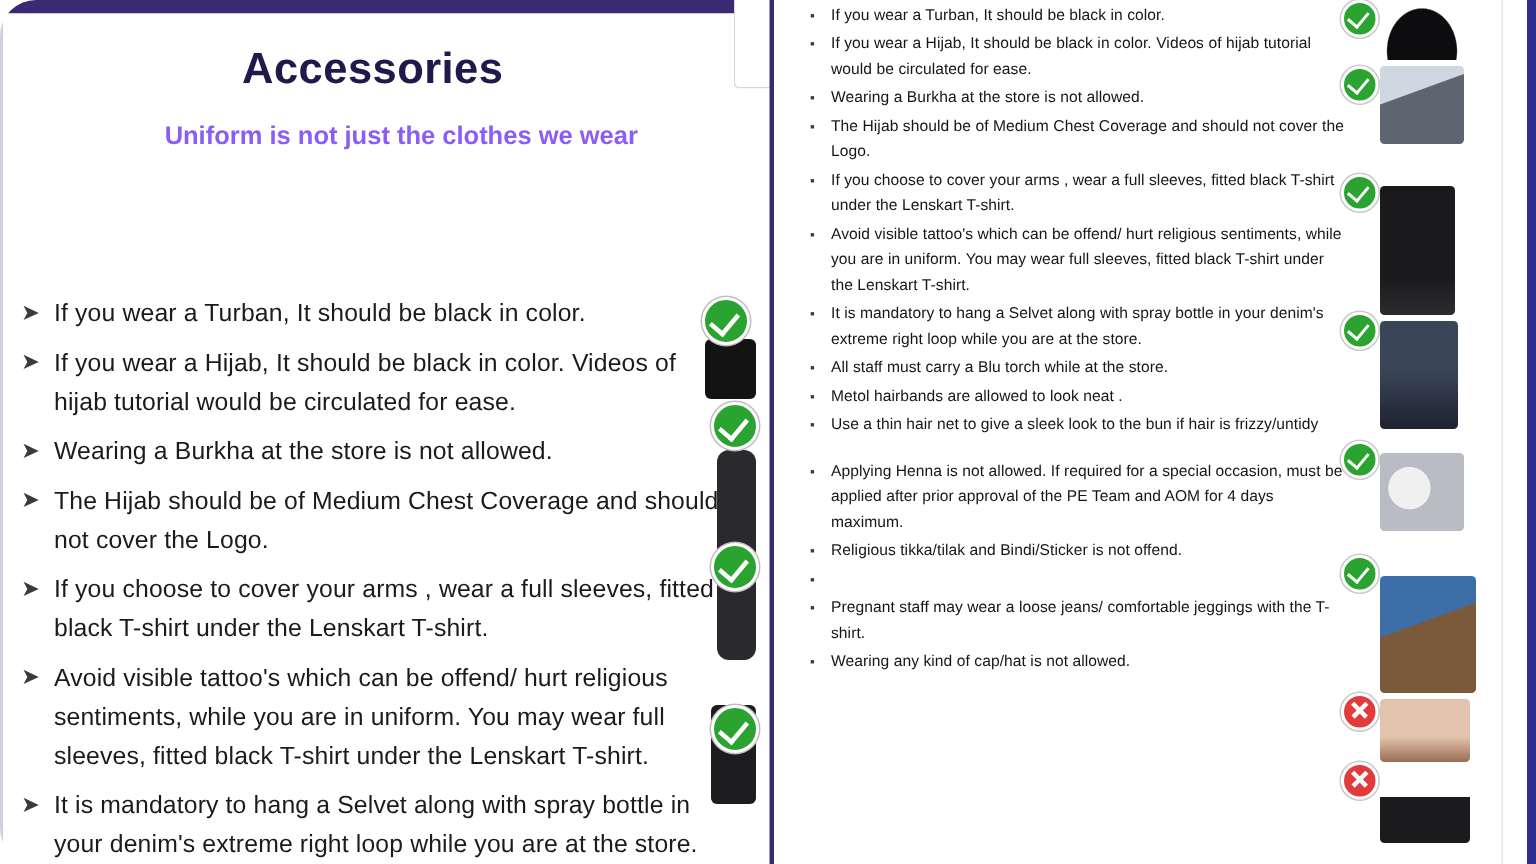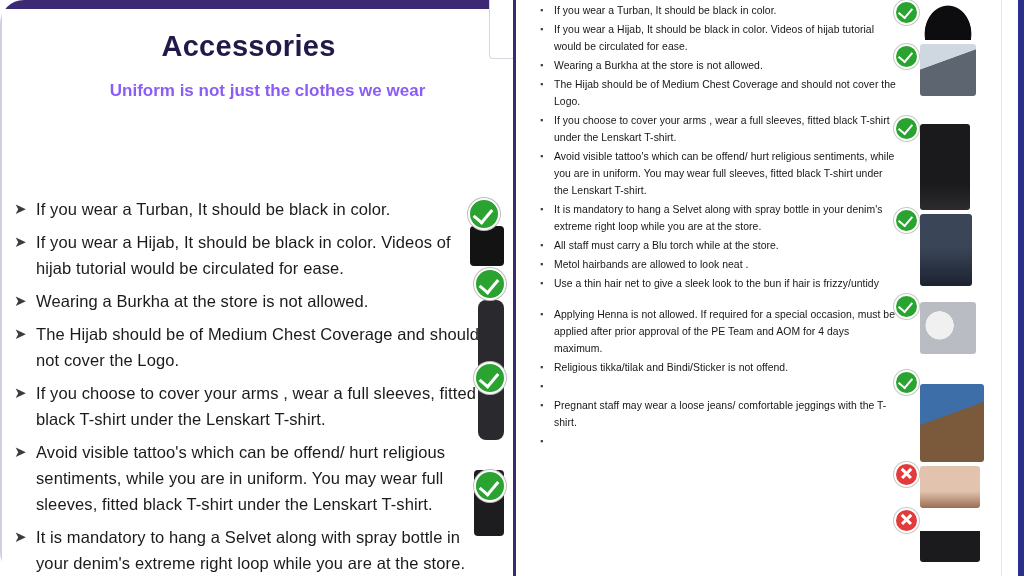--- a/index.html
+++ b/index.html
@@ -376,20 +376,21 @@
       </div>
       <div class="row">
         <div class="bullet">▪</div>
       </div>
       <div class="row">
         <div class="bullet">▪</div>
         <div class="text">Pregnant staff may wear a loose jeans/ comfortable jeggings with the T-shirt.</div>
       </div>
       <div class="row">
         <div class="bullet">▪</div>
+        <div class="text">Wearing any kind of cap/hat is not allowed.</div>
       </div>
     </div>
 
     <div class="thumb th-turban" style="left:404px; top:0px; width:56px; height:40px;"></div>
     <div class="thumb th-hijab" style="left:404px; top:44px; width:56px; height:52px;"></div>
     <div class="thumb th-tshirt" style="left:404px; top:124px; width:50px; height:86px;"></div>
     <div class="thumb th-denim" style="left:404px; top:214px; width:52px; height:72px;"></div>
     <div class="thumb th-bun" style="left:404px; top:302px; width:56px; height:52px;"></div>
     <div class="thumb th-henna" style="left:404px; top:384px; width:64px; height:78px;"></div>
     <div class="thumb th-tikka" style="left:404px; top:466px; width:60px; height:42px;"></div>

